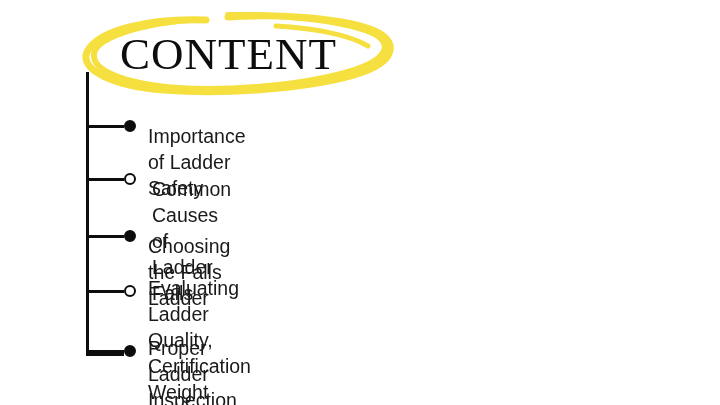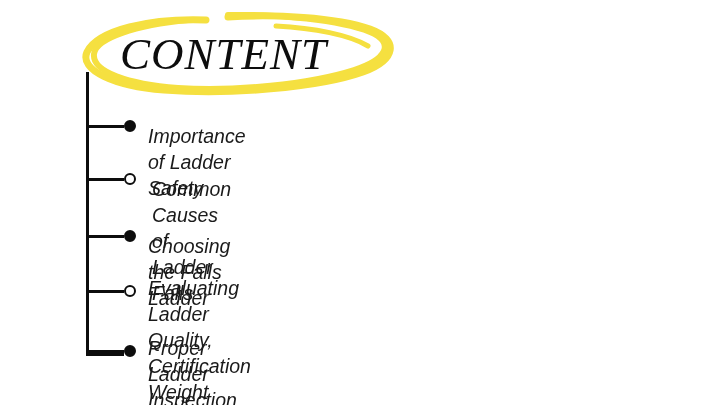--- a/index.html
+++ b/index.html
@@ -15,21 +15,20 @@
     position: relative;
   }
 
   #slide {
     position: absolute;
     left: 0;
     top: 0;
     width: 720px;
     height: 323px;
     background: #ffffff;
-    font-style: italic;
   }
 
   
   #title-block {
     position: absolute;
     left: 78px;
     top: 8px;
     width: 330px;
     height: 90px;
   }

